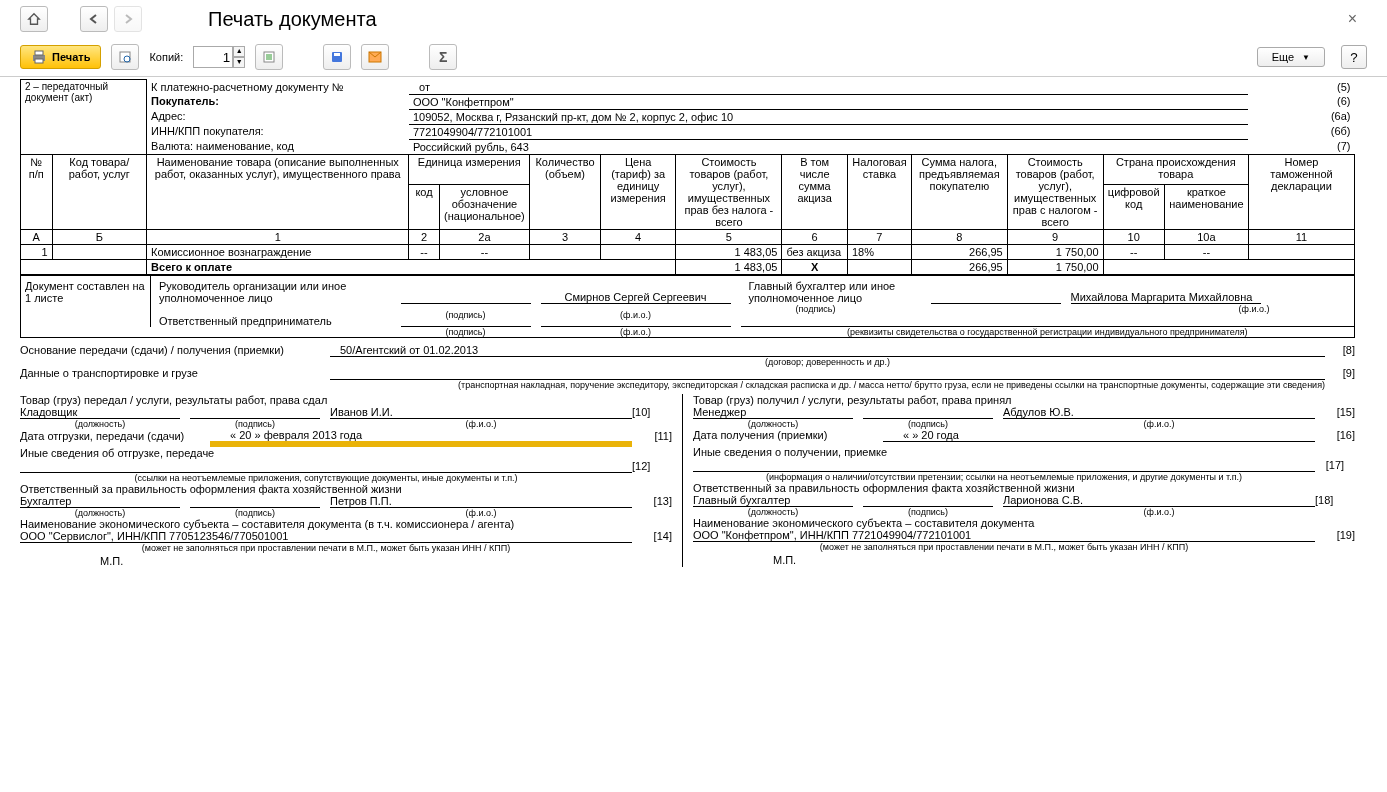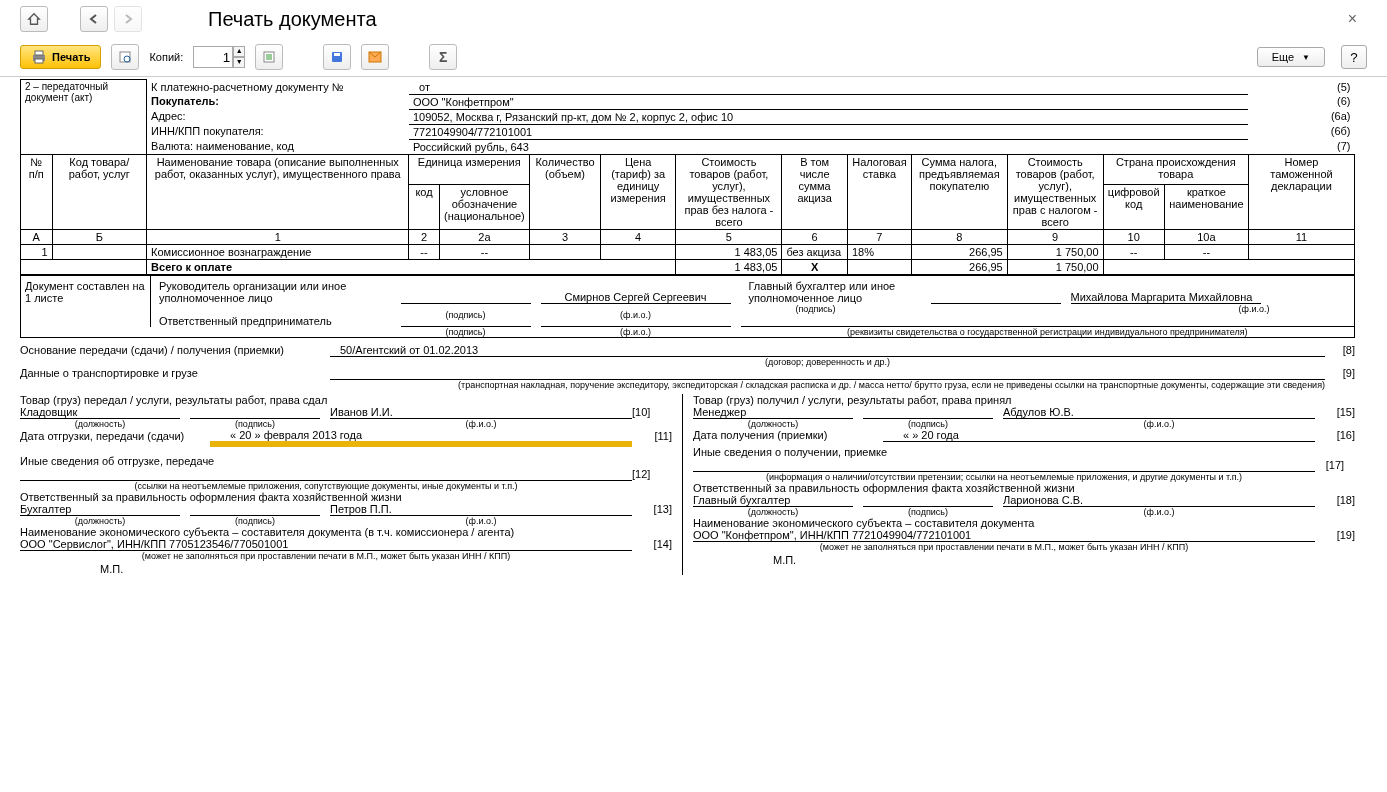--- a/index.html
+++ b/index.html
@@ -310,21 +310,21 @@
             </table>
   <table style="width:100%;border-collapse:collapse">
               <tbody>
                 <tr>
                   <td style="width:190px">Дата отгрузки, передачи (сдачи)</td>
                   <td style="border-bottom:6px solid #eab308;padding-left:20px">« 20 »    февраля   2013   года</td>
                   <td style="width:40px;text-align:right">[11]</td>
                 </tr>
               </tbody>
             </table>
-  <div style="margin-top:8px">Иные сведения об отгрузке, передаче</div>
+  <div style="margin-top:0">Иные сведения об отгрузке, передаче</div>
   <table style="width:100%;border-collapse:collapse">
               <tbody>
                 <tr>
                   <td style="border-bottom:1px solid #000;height:14px"></td>
                   <td style="width:40px;text-align:left">[12]</td>
                 </tr>
                 <tr>
                   <td class="small">(ссылки на неотъемлемые приложения, сопутствующие документы, иные документы и т.п.)</td>
                   <td></td>
                 </tr>
@@ -412,21 +412,21 @@
             </table>
   <div>Ответственный за правильность оформления факта хозяйственной жизни</div>
   <table style="width:100%;border-collapse:collapse">
     <tbody>
                 <tr>
                   <td style="border-bottom:1px solid #000;width:160px">Главный бухгалтер</td>
                   <td style="width:10px"></td>
                   <td style="border-bottom:1px solid #000;width:130px"></td>
                   <td style="width:10px"></td>
                   <td style="border-bottom:1px solid #000">Ларионова С.В.</td>
-                  <td style="width:40px;text-align:right">[18]</td>
+                  <td style="width:40px;">[18]</td>
                 </tr>
     <tr>
                   <td class="small">(должность)</td>
                   <td></td>
                   <td class="small">(подпись)</td>
                   <td></td>
                   <td class="small">(ф.и.о.)</td>
                   <td></td>
                 </tr>
   </tbody>

